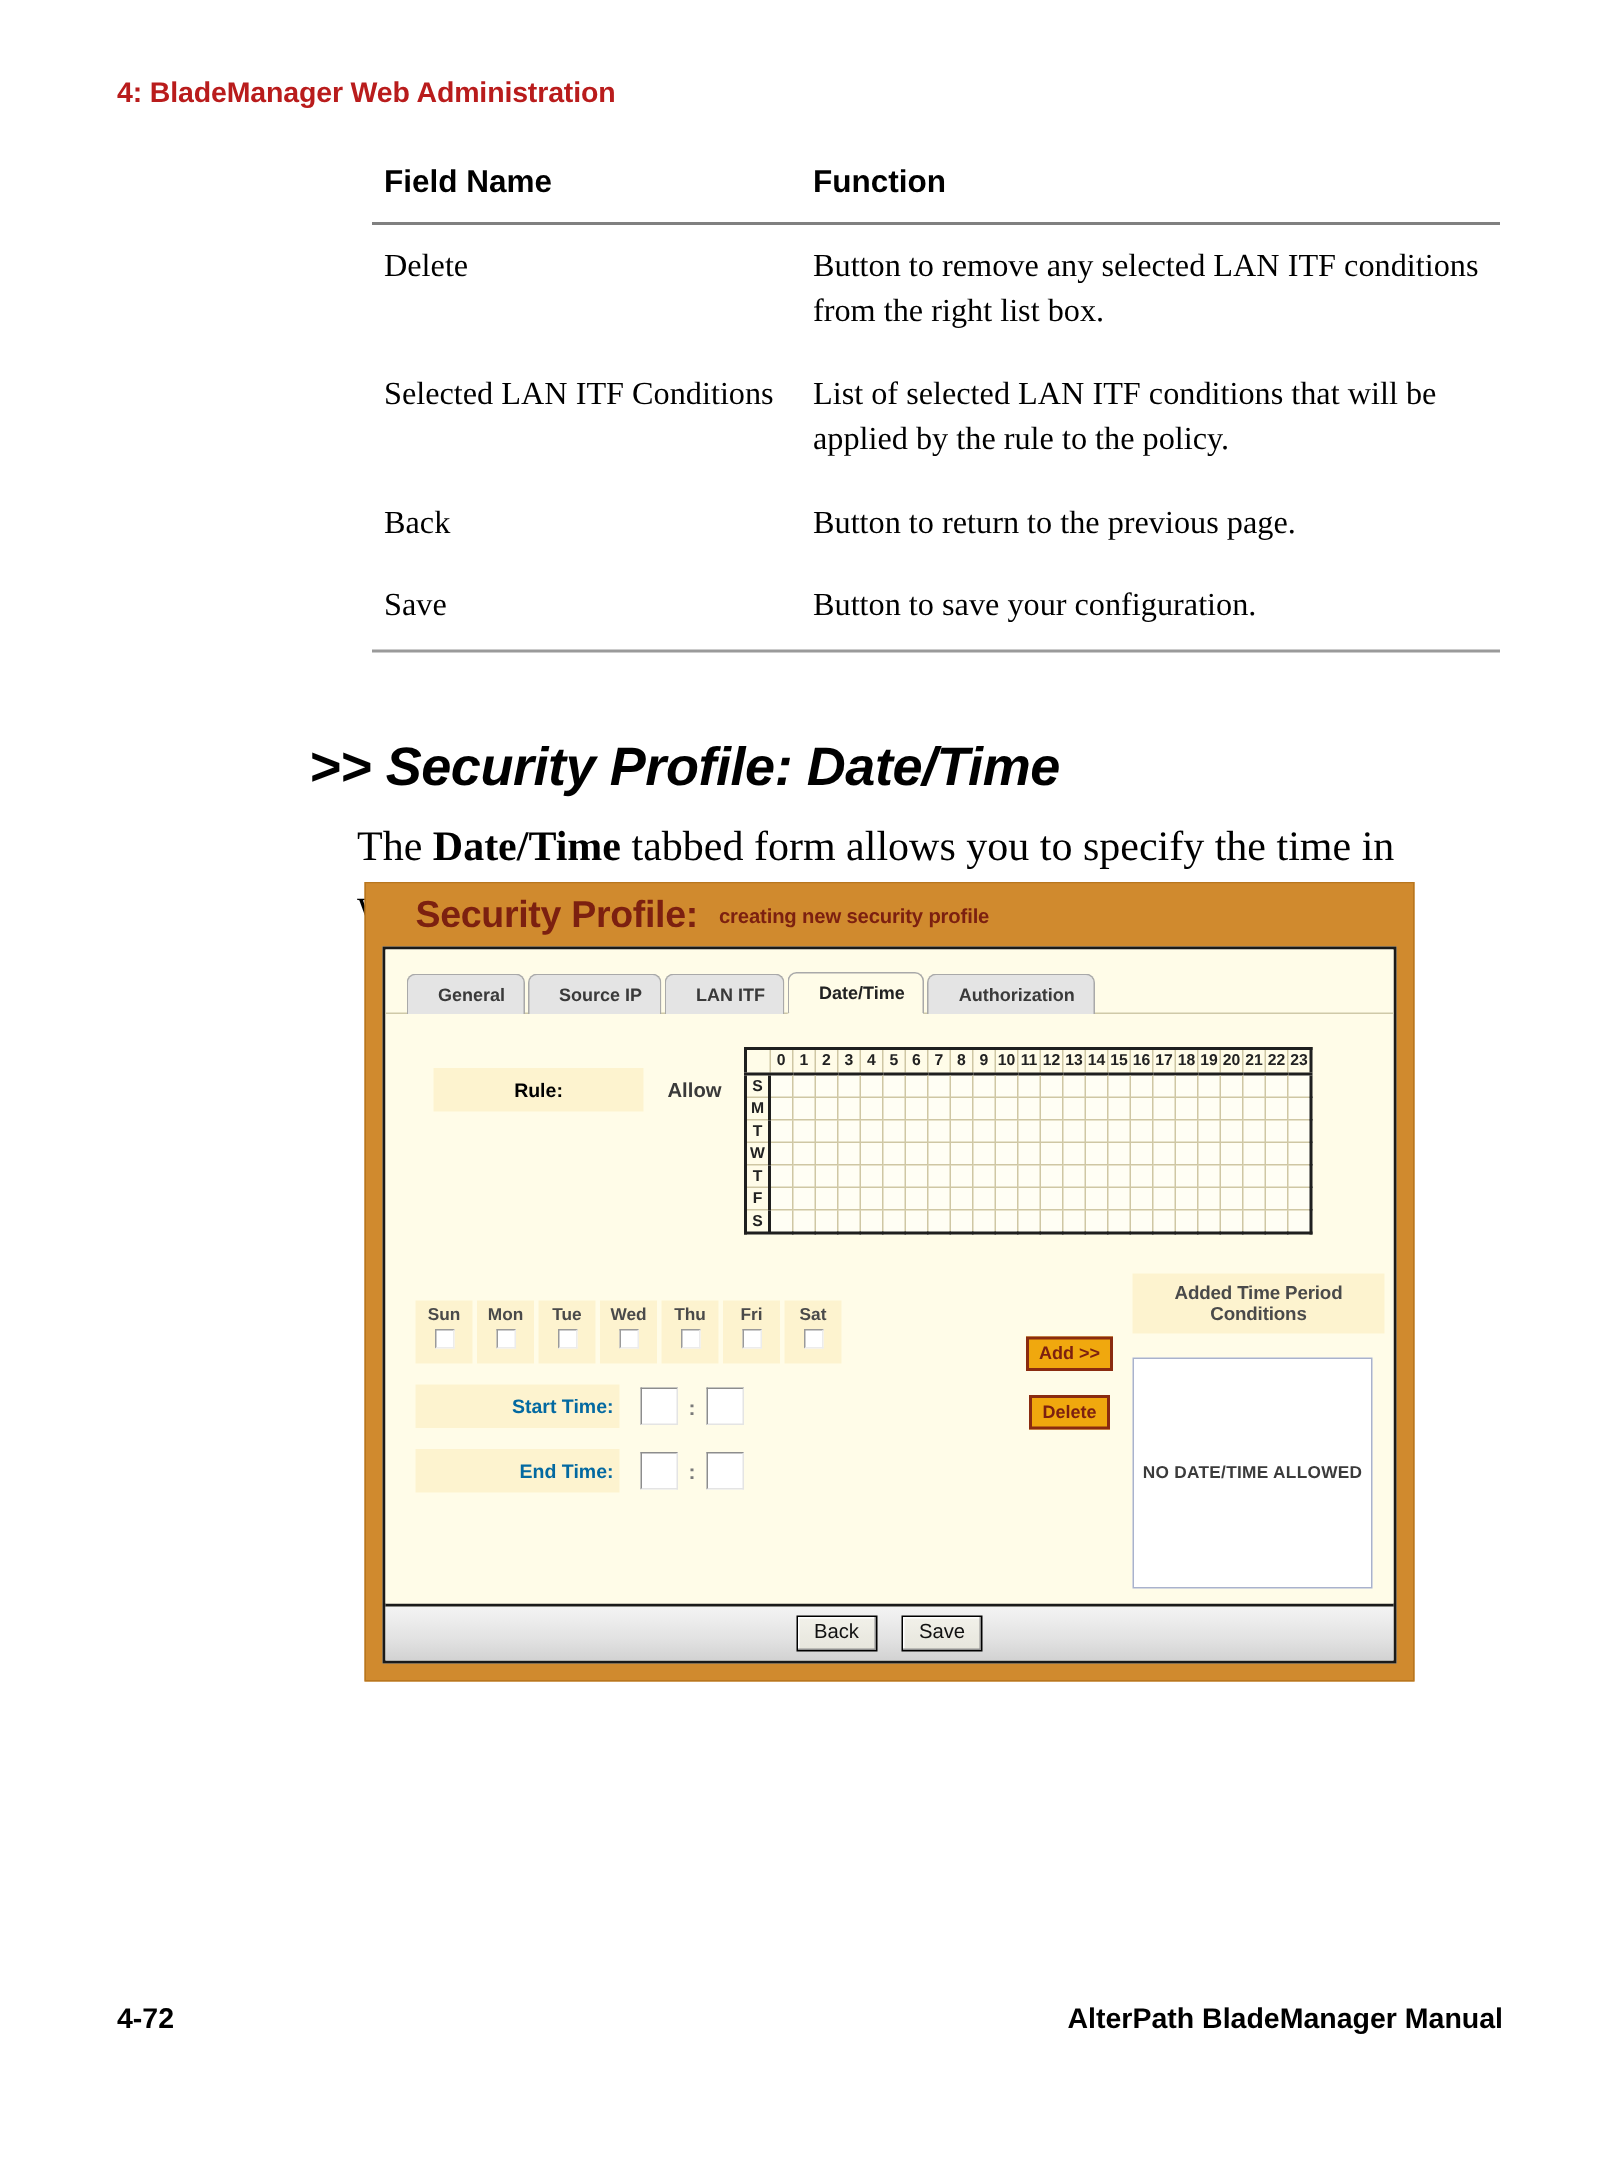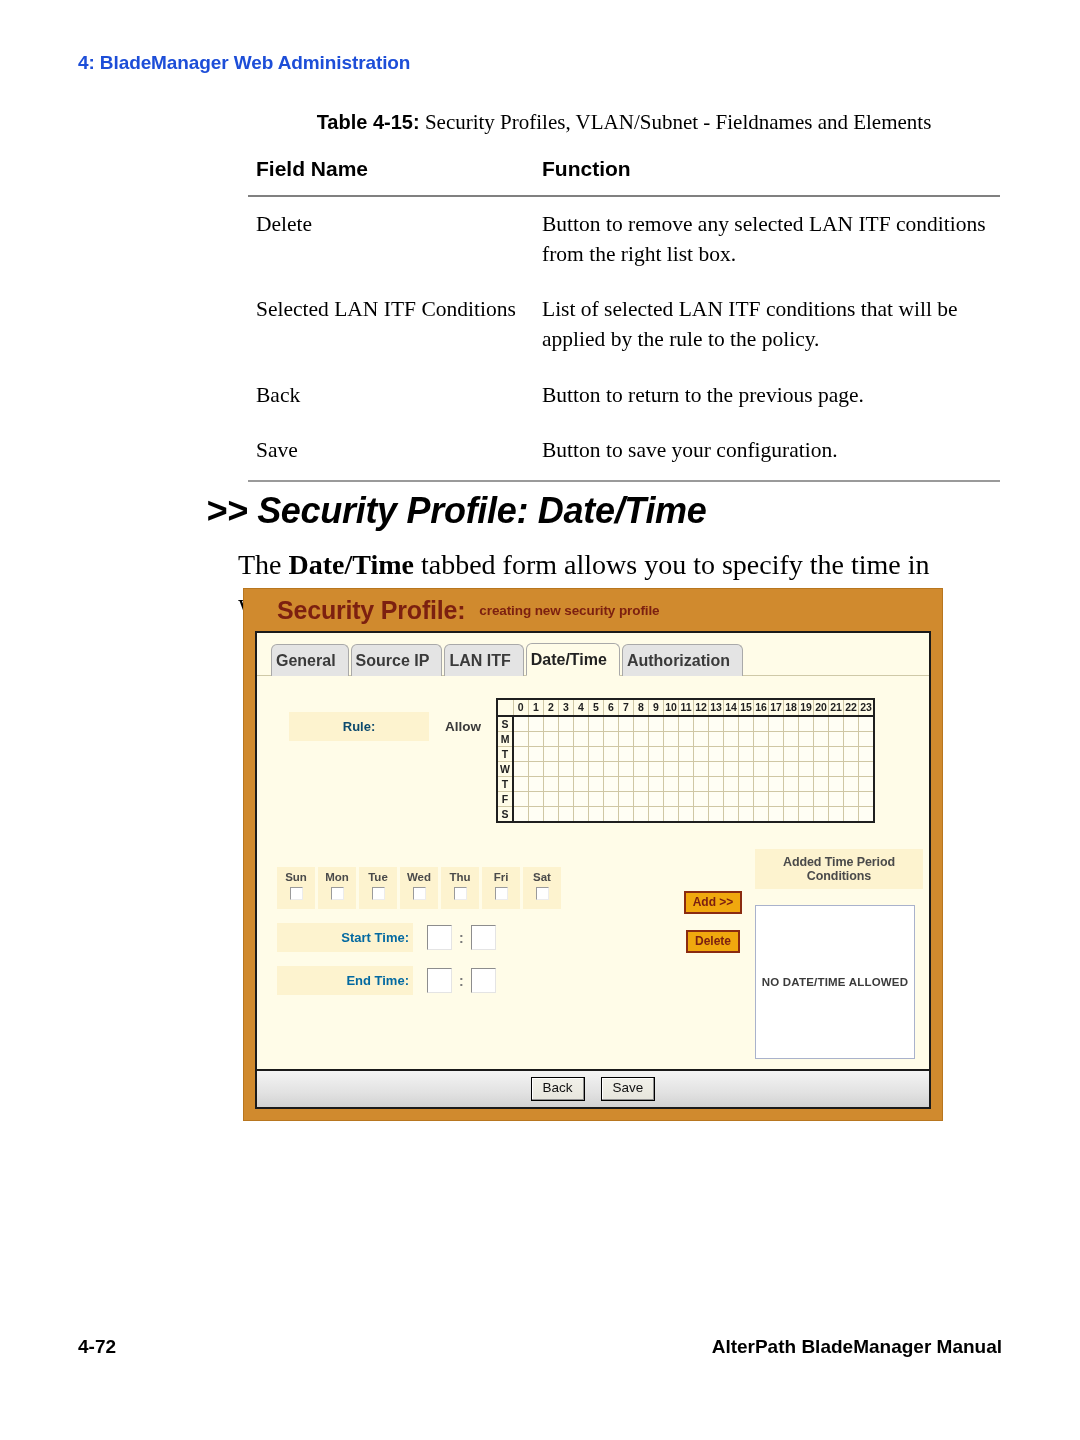--- a/index.html
+++ b/index.html
@@ -19,21 +19,21 @@
 
   
   .running-head {
     position: absolute;
     left: 78px;
     top: 52px;
     font-family: "Liberation Sans", sans-serif;
     font-size: 19px;
     font-weight: bold;
     letter-spacing: -0.1px;
-    color: #1d4ed8;
+    color: #b91c1c;
   }
 
   
   .table-block {
     position: absolute;
     left: 248px;
     top: 110px;
     width: 752px;
   }
   .table-caption {
@@ -145,24 +145,24 @@
   .tabrow {
     display: flex;
     align-items: flex-end;
     padding: 10px 0 0 14px;
     background: #fffce8;
     border-bottom: 1px solid #cfc9a8;
     height: 32px;
     box-sizing: content-box;
   }
   .tab {
-    font-size: 16px;
+    font-size: 12px;
     font-weight: bold;
     color: #3a3a3a;
-    padding: 7px 12px 6px 4px;
+    padding: 7px 12px 6px 20px;
     border: 1px solid #a9a9a9;
     border-bottom: none;
     border-radius: 6px 6px 0 0;
     background: #e4e4e4;
     margin-right: 2px;
     position: relative;
     bottom: -1px;
     line-height: 1.1;
     white-space: nowrap;
   }
@@ -191,21 +191,21 @@
     padding-top: 14px;
     display: flex;
     align-items: center;
   }
   .rule-label {
     background: #fdf3cf;
     width: 132px;
     text-align: center;
     font-size: 13px;
     font-weight: bold;
-    color: #0c4a6e;
+    color: #000000;
     padding: 7px 4px;
     margin-left: 18px;
   }
   .rule-value {
     font-size: 13.5px;
     font-weight: bold;
     color: #3a3a3a;
     margin-left: 16px;
   }
 
@@ -401,23 +401,20 @@
     font-weight: bold;
     white-space: nowrap;
   }
 </style>
 </head>
 <body>
 
 <div class="running-head">4: BladeManager Web Administration</div>
 
 <div class="table-block">
-  <p class="table-caption">
-    <span class="cap-label">Table 4-15:</span><span> Security Profiles, VLAN/Subnet - Fieldnames and Elements</span>
-  </p>
   <table class="fields">
     <thead>
       <tr>
         <th class="col-fieldname">Field Name</th>
         <th>Function</th>
       </tr>
     </thead>
     <tbody>
       <tr>
         <td>Delete</td>

